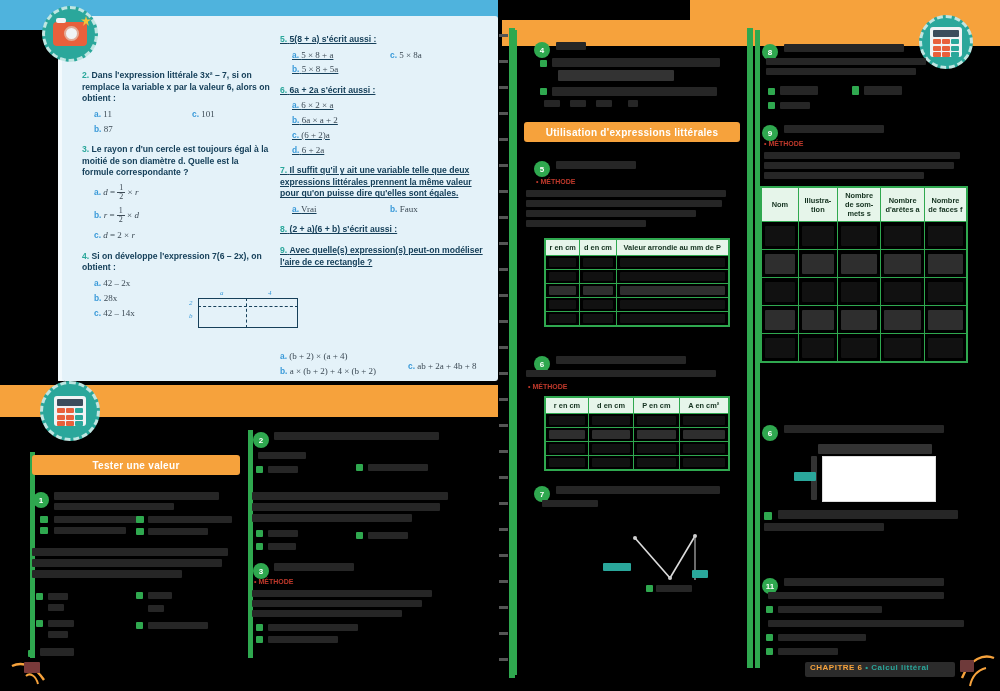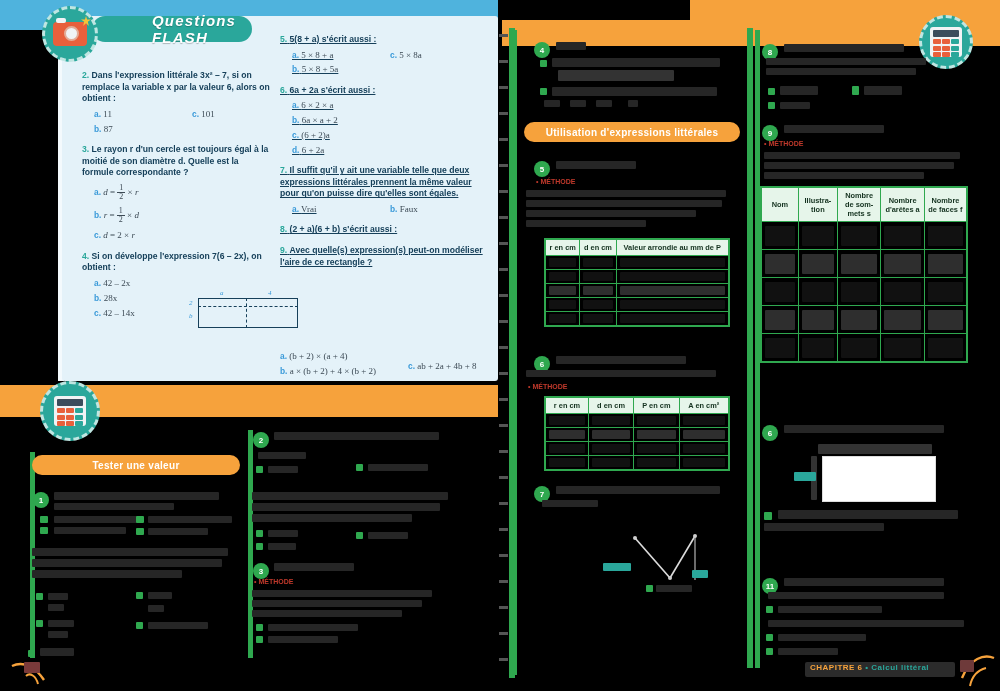--- a/index.html
+++ b/index.html
@@ -67,21 +67,21 @@
   .rectfig .bx{position:absolute;left:18px;top:8px;width:100px;height:30px;border:1.4px solid #16405a;box-sizing:border-box;}
   .rectfig .hdash{position:absolute;left:18px;top:16px;width:100px;border-top:1.4px dashed #16405a;}
   .rectfig .vdash{position:absolute;left:66px;top:8px;height:30px;border-left:1.4px dashed #16405a;}
   .rectfig span{position:absolute;font-family:"Liberation Serif",serif;font-style:italic;font-size:7px;color:#3a9ad9;}
 
   
   .orange-band{position:absolute;left:0;top:385px;width:500px;height:32px;background:#f6a23c;}
   .orange-band.r{left:500px;width:500px;top:0;height:46px;}
   .green-rail{position:absolute;width:5px;background:#2fa84f;}
   .sub-banner{
-    position:absolute;height:20px;border-radius:10px;background:#f6a23c;color:#fff;
+    position:absolute;height:20px;border-radius:3px;background:#f6a23c;color:#fff;
     font-weight:bold;font-size:10px;display:flex;align-items:center;justify-content:center;
     letter-spacing:.3px;
   }
   .exnum{
     position:absolute;width:16px;height:16px;border-radius:50%;background:#2fa84f;
     color:#fff;font-size:8px;font-weight:bold;display:flex;align-items:center;justify-content:center;
   }
   .redact{position:absolute;background:#1c1c1c;border-radius:1px;}
   .redact.d{background:#262626;}
   .redact.l{background:#333;}
@@ -108,23 +108,20 @@
   .tick{position:absolute;width:9px;height:3px;background:#555;}
 </style>
 </head>
 <body>
 
 <div class="left-page">
   <div class="blue-top"></div>
   <div class="white-gutter"></div>
   <div class="flash-card"></div>
 
-  <div class="pill" style="left:92px;top:16px;width:160px;">
-    <span>Questions FLASH</span>
-  </div>
   <div class="icon-circle" style="left:42px;top:6px;">
     <div class="cam">
         <span class="flashdot"></span>
       </div>
   </div>
 
   <div class="qcol c1">
 
 
     <div class="qitem">

